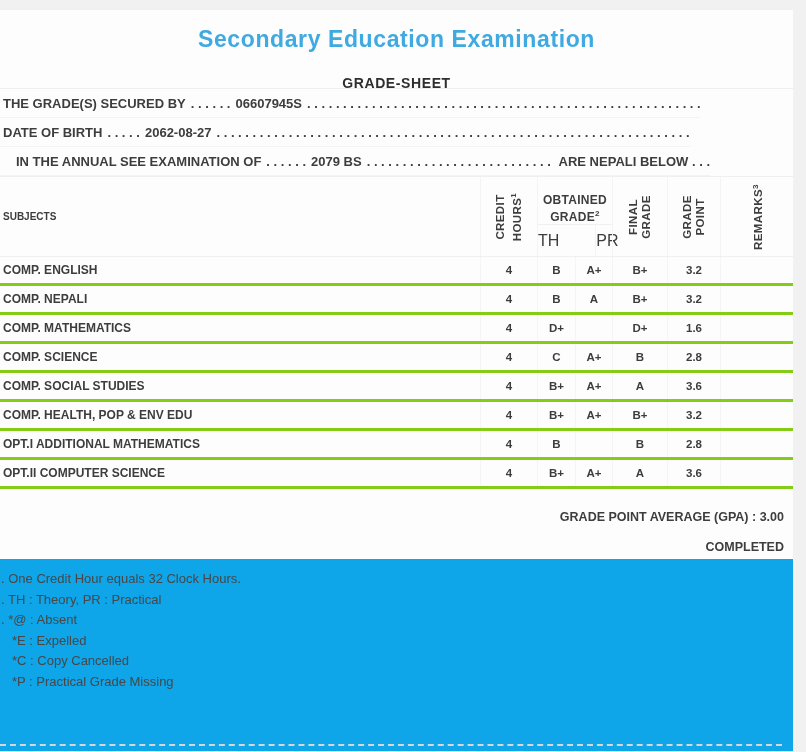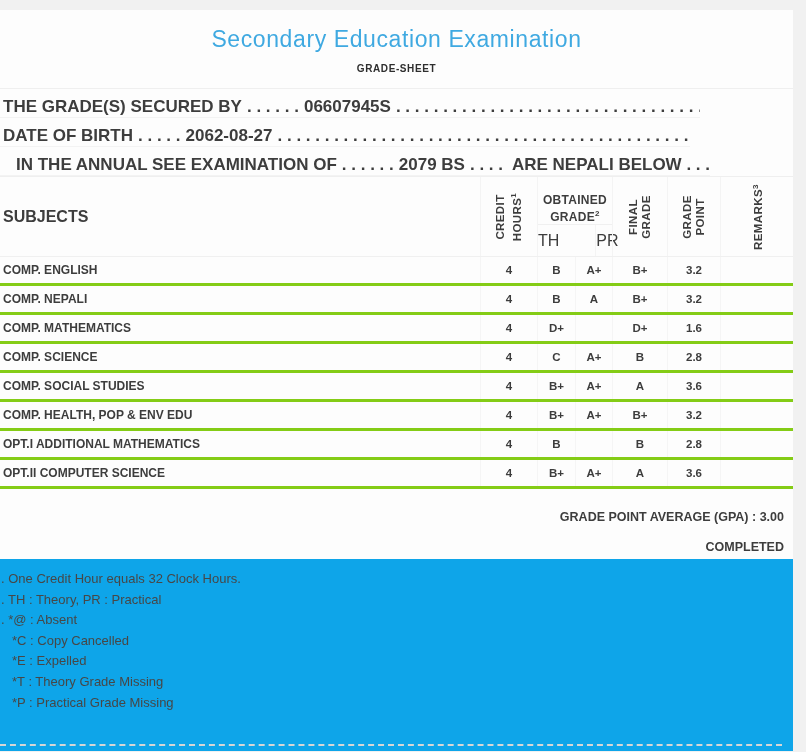--- a/index.html
+++ b/index.html
@@ -15,40 +15,40 @@
     top: 10px; left: 0;
     width: 793px;
     background: #fdfdfd;
   }
 
   
   .header-sec { height: 78px; text-align: center; }
   .title {
     padding-top: 16px;
     font-size: 23px;
-    font-weight: 400;
+    font-weight: 700;
     letter-spacing: 0.6px;
     color: #3fa9e1;
   }
   .subtitle {
-    margin-top: 10px;
-    font-size: 10px;
+    margin-top: 22px;
+    font-size: 14px;
     font-weight: bold;
     letter-spacing: 0.6px;
     color: #2e2e2e;
   }
 
   
   .info-sec { border-top: 1px solid #efefef; }
   .info-line {
     height: 29px;
     display: flex;
-    align-items: flex-end;
+    align-items: center;
     border-bottom: 1px solid #f3f3f3;
-    font-size: 17px;
+    font-size: 13px;
     font-weight: bold;
     white-space: nowrap;
     overflow: hidden;
     padding-left: 3px;
   }
   .info-line .lbl { margin-right: 5px; }
   .info-line .leader { margin-right: 5px; }
   .info-line .val { margin-right: 5px; }
   .info-line .filler { flex: 1 1 auto; overflow: hidden; min-width: 0; }
   .info-line .suffix { margin-left: 5px; }
@@ -63,21 +63,21 @@
   .c-cr    { width: 57px;  border-left: 1px solid #f4f4f4; position: relative; }
   .c-og    { width: 75px;  border-left: 1px solid #f4f4f4; display: flex; flex-direction: column; }
   .c-th    { width: 38px;  border-left: 1px solid #f4f4f4; }
   .c-pr    { width: 37px;  border-left: 1px solid #f4f4f4; }
   .c-fin   { width: 55px;  border-left: 1px solid #f4f4f4; position: relative; }
   .c-pt    { width: 53px;  border-left: 1px solid #f4f4f4; position: relative; }
   .c-rem   { flex: 1;      border-left: 1px solid #f4f4f4; position: relative; }
   .th-sub {
     display: flex; align-items: center;
     padding-left: 3px;
-    font-size: 16px; font-weight: bold;
+    font-size: 10px; font-weight: bold;
   }
   .vh {
     position: absolute; top: 50%; left: 50%;
     transform: translate(-50%, -50%) rotate(-90deg);
     font-size: 11.5px; font-weight: bold;
     line-height: 13px; text-align: center;
     letter-spacing: 0.4px; white-space: nowrap;
   }
   .vh sup, .og-top sup { font-size: 8px; }
   .og-top {
@@ -285,20 +285,19 @@
       <span>GRADE POINT AVERAGE (GPA) :</span>
       <span>3.00</span>
     </div>
     <div class="status">COMPLETED</div>
   </div>
 
   <div class="footer-sec" id="footnotes">
     <div class="fn-line">. One Credit Hour equals 32 Clock Hours.</div>
       <div class="fn-line">. TH : Theory, PR : Practical</div>
       <div class="fn-line">. *@ : Absent</div>
+      <div class="fn-line indent">*E : Expelled</div>
       <div class="fn-line indent">*C : Copy Cancelled</div>
-      <div class="fn-line indent">*E : Expelled</div>
-      <div class="fn-line indent">*T : Theory Grade Missing</div>
       <div class="fn-line indent">*P : Practical Grade Missing</div>
       <div class="cutline"></div>
   </div>
 
 </div>
 
 </body></html>

